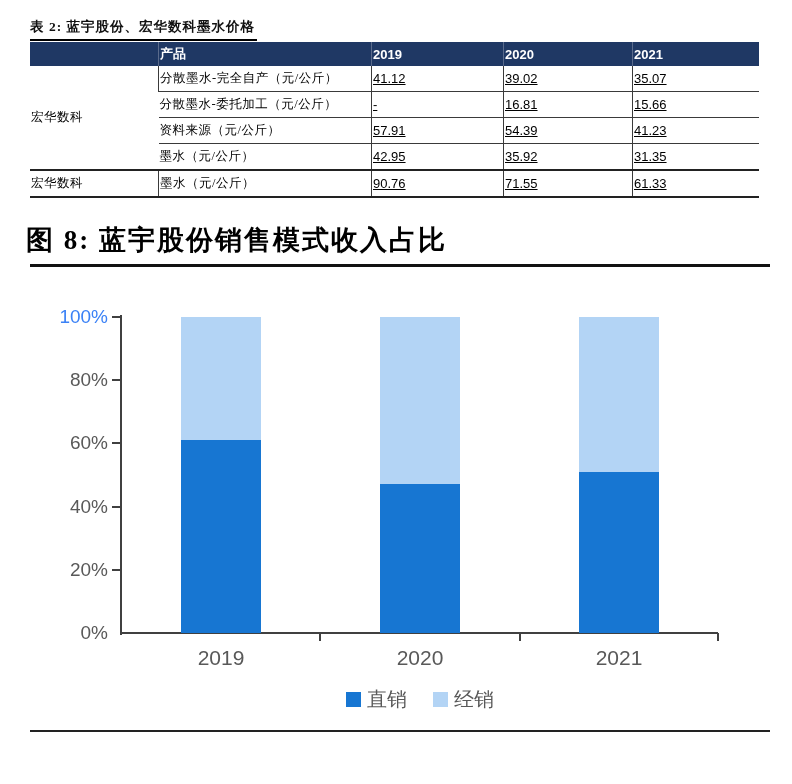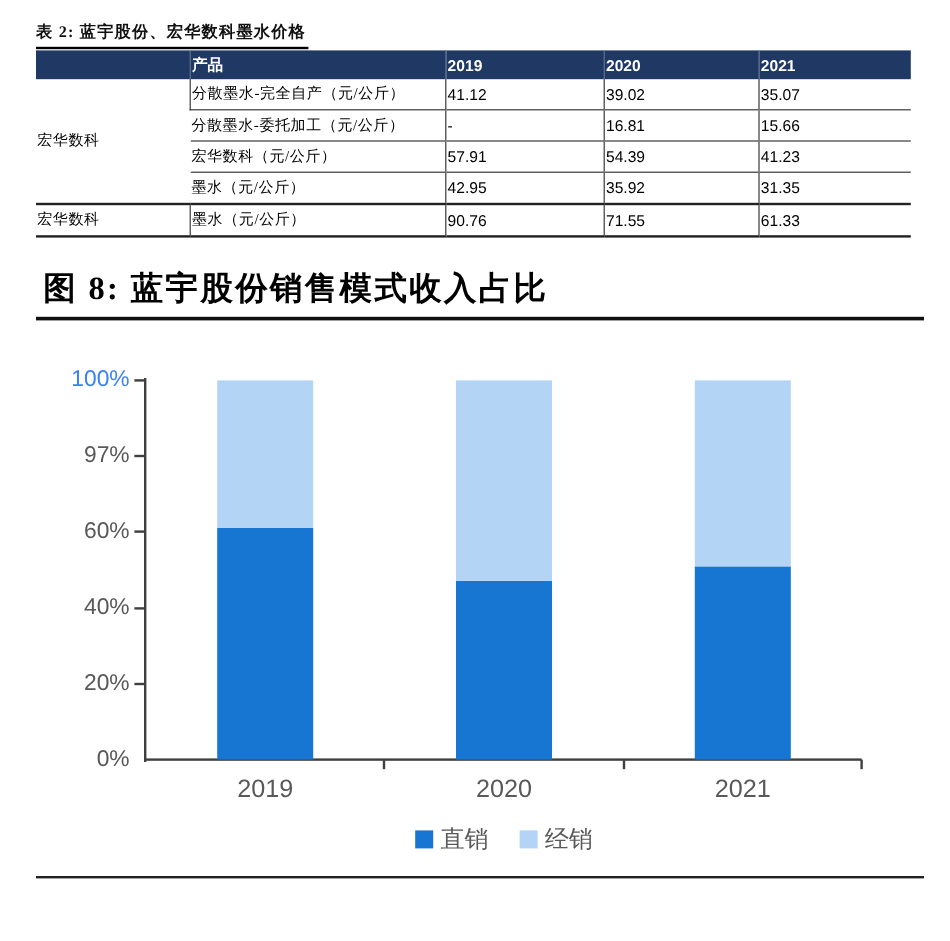--- a/index.html
+++ b/index.html
@@ -10,28 +10,28 @@
   .table-caption{position:absolute;left:30px;top:18px;font-size:13.5px;font-weight:bold;
         letter-spacing:1px;display:inline-block;border-bottom:2px solid #000;padding:0 2px 3px 0;}
   table#price-table{position:absolute;left:30px;top:42px;width:715px;border-collapse:collapse;
         table-layout:fixed;font-size:13px;}
   #price-table th{background:#1F3864;color:#fff;font-weight:bold;height:22px;text-align:left;
         border-right:1px solid #5a6b8c;font-family:"Liberation Sans","DejaVu Sans",sans-serif;}
   #price-table th.cjk{font-family:"Liberation Serif","DejaVu Serif",serif;}
   #price-table th:last-child{border-right:none;}
   #price-table td{height:23px;vertical-align:middle;
         border-bottom:1px solid #3a3a3a;color:#000;}
-  #price-table td.val{font-family:"Liberation Sans","DejaVu Sans",sans-serif;font-size:13px;}
+  #price-table td.val{font-family:"Liberation Sans","DejaVu Sans",sans-serif;font-size:13px;text-decoration:underline;}
   #price-table td.product, #price-table td.group-cell{font-size:12.5px;letter-spacing:0.5px;}
   #price-table td + td{border-left:1px solid #3a3a3a;}
   #price-table tr.group-end td{border-bottom:2px solid #222;}
   #price-table td.group-cell{border-bottom:2px solid #222;}
 
   
-  .figure-title{position:absolute;left:36px;top:222px;font-size:27px;font-weight:bold;
+  .figure-title{position:absolute;left:26px;top:222px;font-size:27px;font-weight:bold;
         color:#000;letter-spacing:2px;}
   .title-rule{position:absolute;left:30px;top:264px;width:740px;height:3px;background:#111;}
 
   
   #chart{position:absolute;left:0;top:0;width:792px;height:784px;}
   .axis-line{position:absolute;background:#404040;}
   .ytick{position:absolute;background:#404040;height:2px;width:8px;}
   .xtick{position:absolute;background:#404040;width:2px;height:8px;}
   .ylab{position:absolute;width:70px;text-align:right;font-size:19px;color:#595959;
         font-family:"Liberation Sans","DejaVu Sans",sans-serif;}
@@ -76,21 +76,21 @@
           <td class="val">39.02</td>
           <td class="val">35.07</td>
         </tr>
         <tr>
           <td class="product">分散墨水-委托加工（元/公斤）</td>
           <td class="val">-</td>
           <td class="val">16.81</td>
           <td class="val">15.66</td>
         </tr>
         <tr>
-          <td class="product">宏华数科（元/公斤）</td>
+          <td class="product">资料来源（元/公斤）</td>
           <td class="val">57.91</td>
           <td class="val">54.39</td>
           <td class="val">41.23</td>
         </tr>
         <tr class="group-end">
           <td class="product">墨水（元/公斤）</td>
           <td class="val">42.95</td>
           <td class="val">35.92</td>
           <td class="val">31.35</td>
         </tr>
@@ -111,21 +111,21 @@
       <div class="axis-line" style="left: 120px; top: 315px; width: 2px; height: 320px; background: rgb(64, 64, 64);"></div>
       <div class="axis-line" style="left: 120px; top: 632px; width: 598px; height: 2px; background: rgb(64, 64, 64);"></div>
       <div class="ylab" style="left: 38px; top: 622px; color: rgb(89, 89, 89);">0%</div>
       <div class="ytick" style="left: 112px; top: 568.8px; background: rgb(64, 64, 64);"></div>
       <div class="ylab" style="left: 38px; top: 558.8px; color: rgb(89, 89, 89);">20%</div>
       <div class="ytick" style="left: 112px; top: 505.6px; background: rgb(64, 64, 64);"></div>
       <div class="ylab" style="left: 38px; top: 495.6px; color: rgb(89, 89, 89);">40%</div>
       <div class="ytick" style="left: 112px; top: 442.4px; background: rgb(64, 64, 64);"></div>
       <div class="ylab" style="left: 38px; top: 432.4px; color: rgb(89, 89, 89);">60%</div>
       <div class="ytick" style="left: 112px; top: 379.2px; background: rgb(64, 64, 64);"></div>
-      <div class="ylab" style="left: 38px; top: 369.2px; color: rgb(89, 89, 89);">97%</div>
+      <div class="ylab" style="left: 38px; top: 369.2px; color: rgb(89, 89, 89);">80%</div>
       <div class="ytick" style="left: 112px; top: 316px; background: rgb(64, 64, 64);"></div>
       <div class="ylab" style="left: 38px; top: 306px; color: #3b82f6;">100%</div>
       <div class="xtick" style="left: 319px; top: 633px; background: rgb(64, 64, 64);"></div>
       <div class="xtick" style="left: 519px; top: 633px; background: rgb(64, 64, 64);"></div>
       <div class="xtick" style="left: 717px; top: 633px; background: rgb(64, 64, 64);"></div>
       <div class="bar-seg" style="left: 181px; top: 440.24px; height: 192.76px; background: rgb(23, 118, 210);"></div>
       <div class="bar-seg" style="left: 181px; top: 317px; height: 123.24px; background: rgb(179, 212, 245);"></div>
       <div class="xlab" style="left: 166px; top: 646px; color: rgb(89, 89, 89);">2019</div>
       <div class="bar-seg" style="left: 380px; top: 484.48px; height: 148.52px; background: rgb(23, 118, 210);"></div>
       <div class="bar-seg" style="left: 380px; top: 317px; height: 167.48px; background: rgb(179, 212, 245);"></div>

